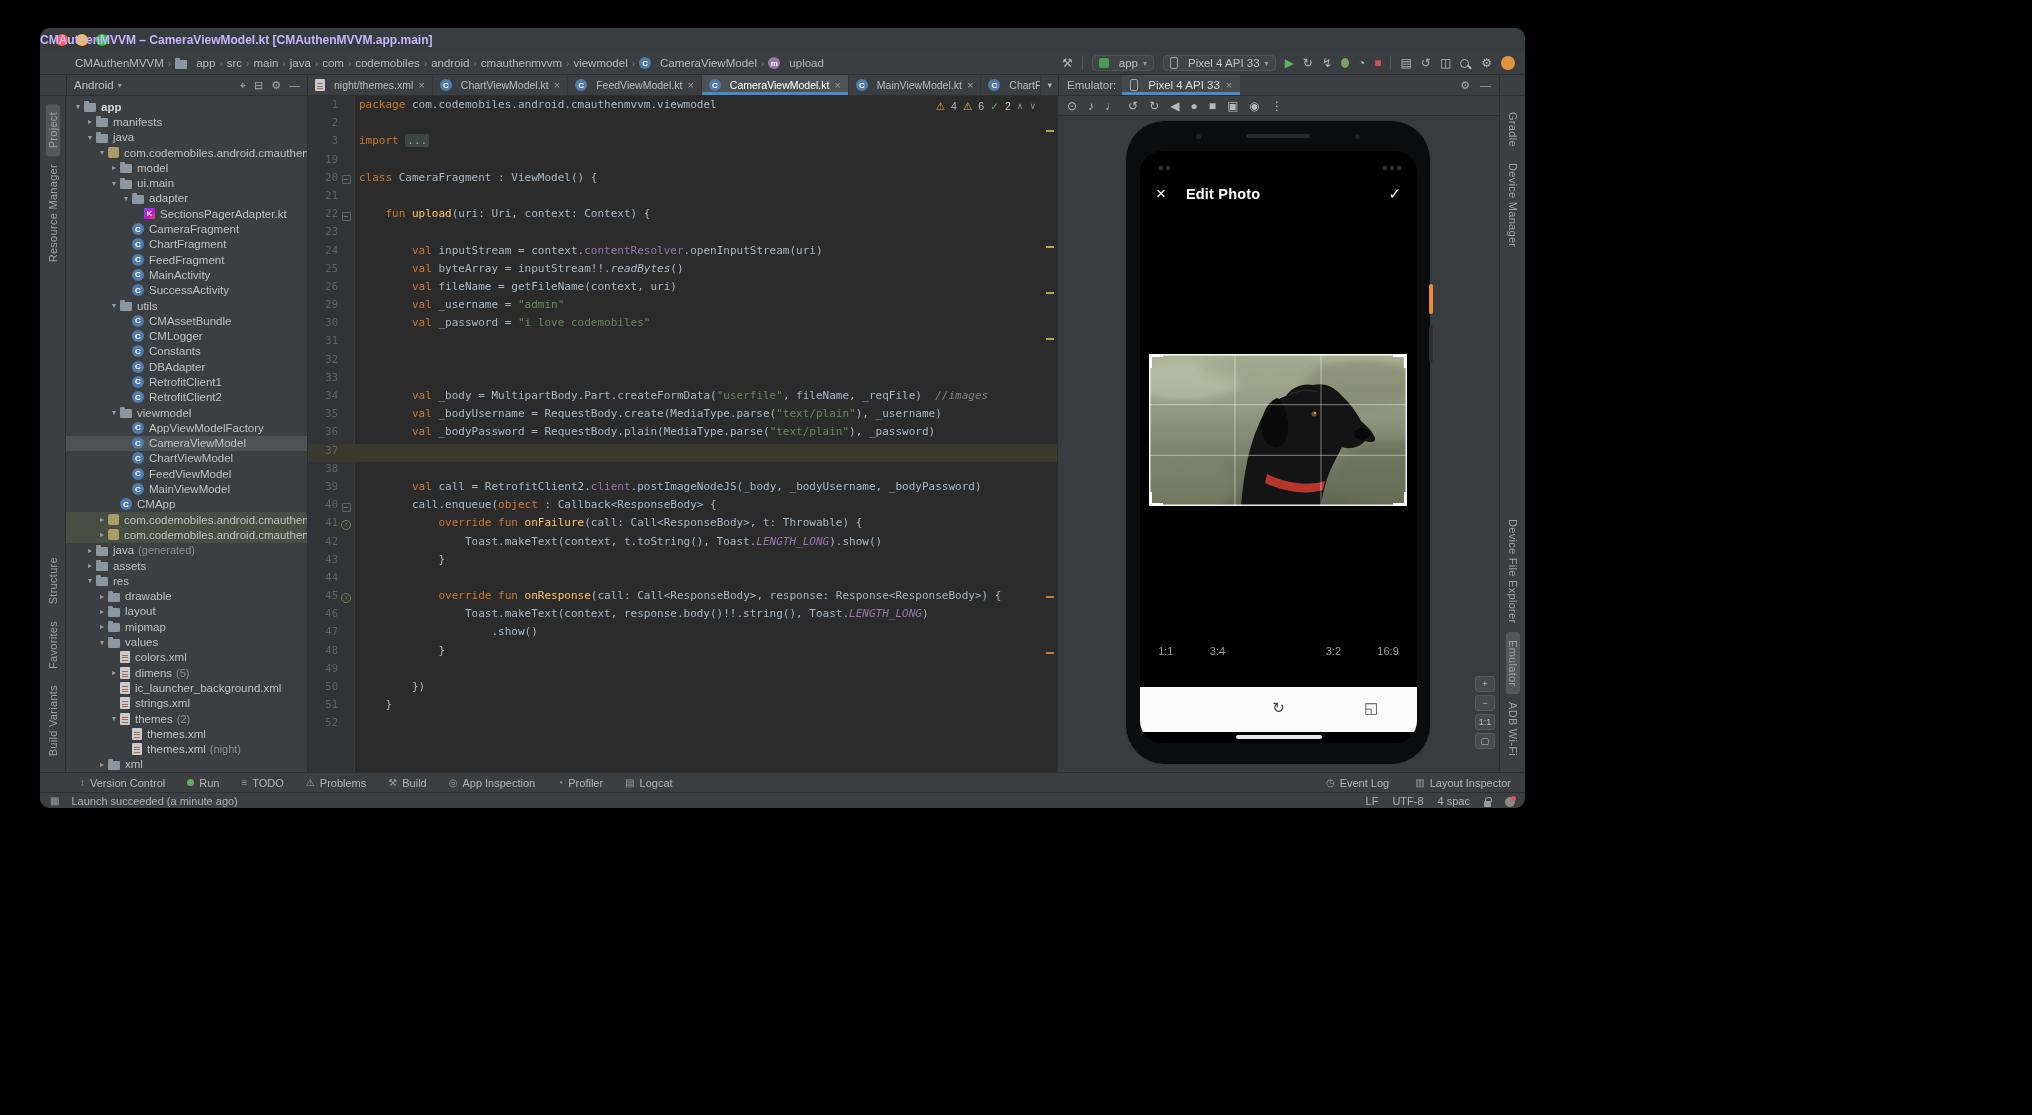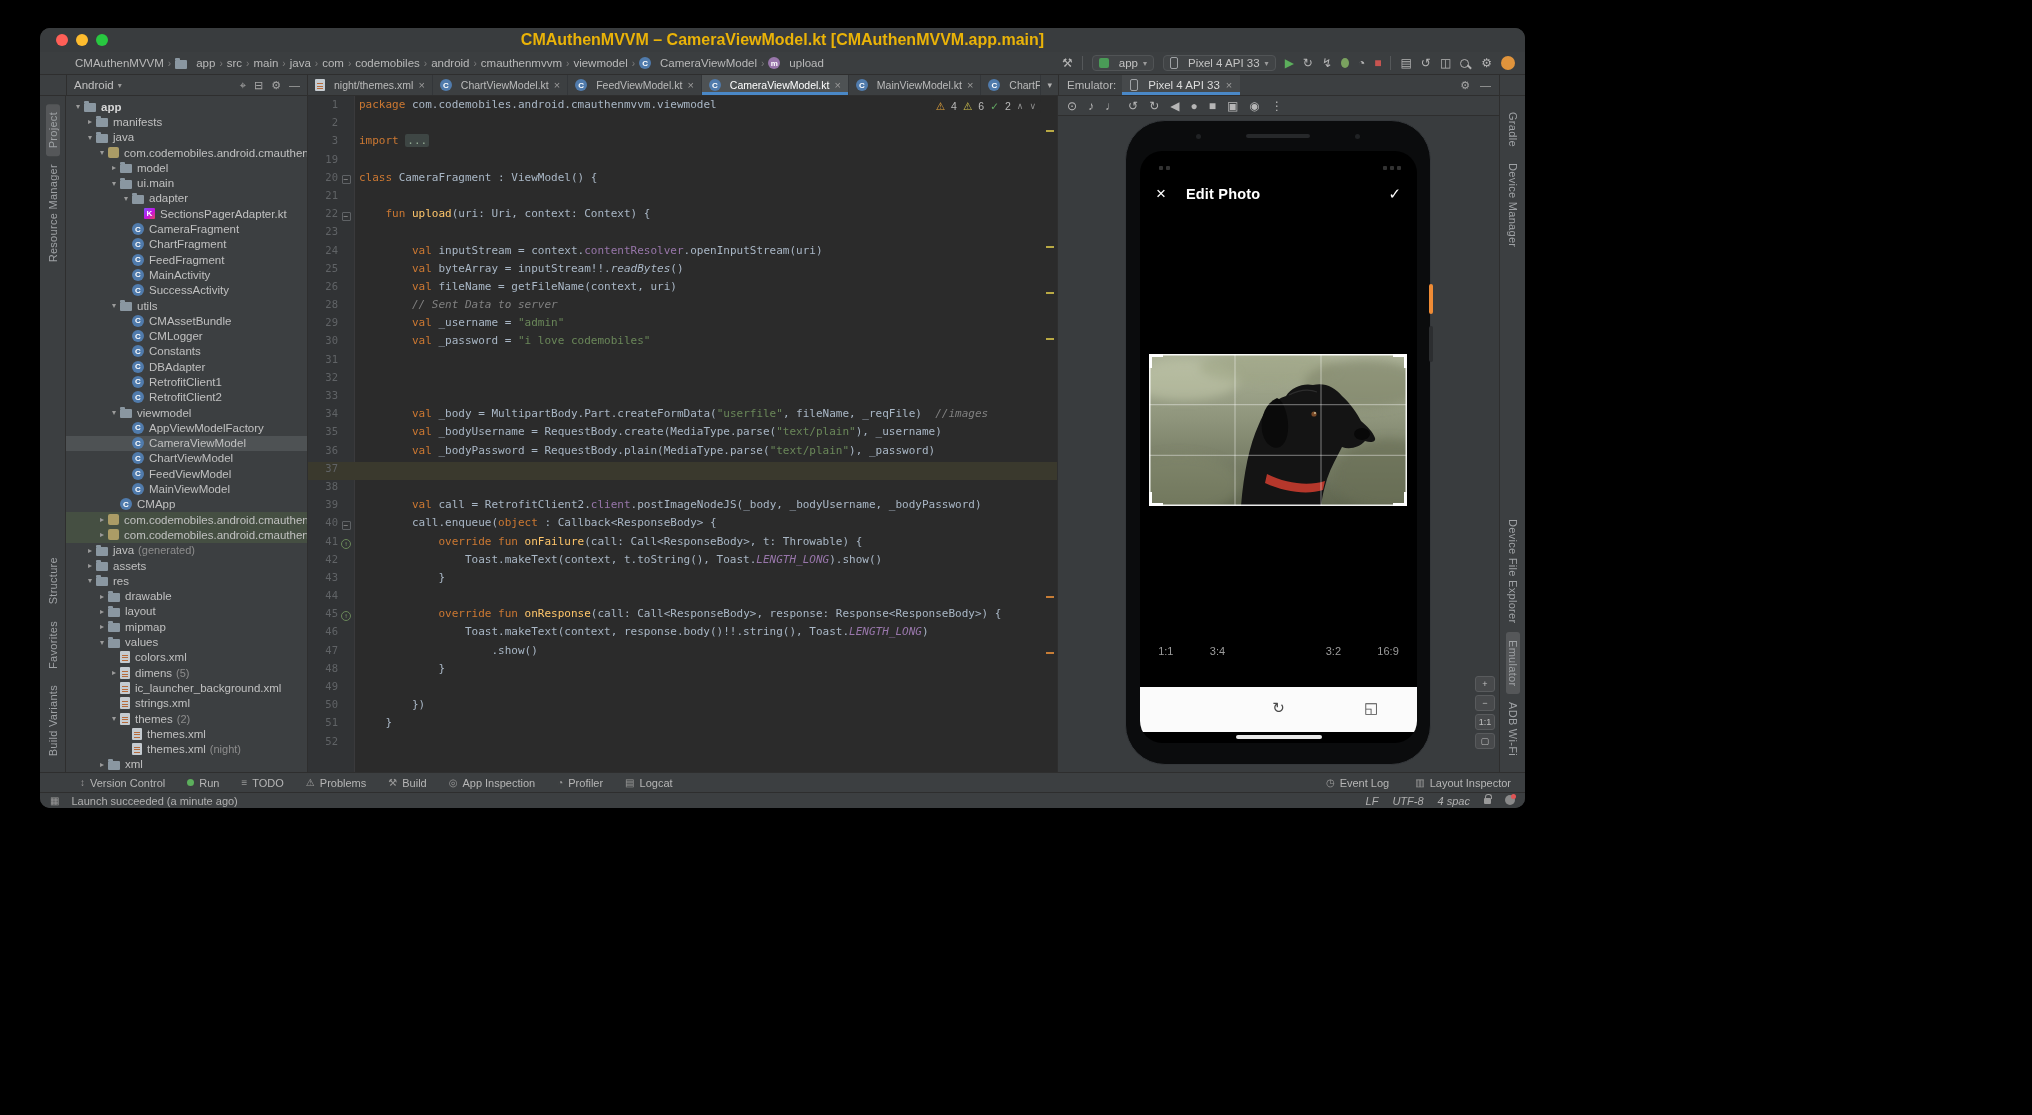--- a/index.html
+++ b/index.html
@@ -7,21 +7,21 @@
   body { font-family:"Liberation Sans", sans-serif; position:relative; }
 
   .window { position:absolute; left:40px; top:28px; width:1485px; height:780px;
     background:#3c3f41; border-radius:10px; overflow:hidden; display:flex; flex-direction:column;
     box-shadow:0 25px 70px rgba(0,0,0,.7); }
 
   
   .titlebar { height:24px; background:#393c3e; position:relative; display:flex; align-items:center; padding-left:16px; flex:none; }
   .tl { width:12px; height:12px; border-radius:50%; margin-right:8px; flex:none; }
   .tl.r{background:#ff5f57}.tl.y{background:#febc2e}.tl.g{background:#28c840}
-  .win-title { position:absolute; left:0; right:0; text-align:center; font-size:16px; font-weight:bold; color:#eab308; pointer-events:none; }
+  .win-title { position:absolute; left:0; right:0; text-align:left; font-size:12px; font-weight:bold; color:#c4b5fd; pointer-events:none; }
 
   
   .toolbar { height:22px; background:#3b3e40; display:flex; align-items:center; padding:0 10px 0 35px; font-size:11.5px; color:#b9b9b9; flex:none; }
   .crumbs { display:flex; align-items:center; gap:3px; white-space:nowrap; overflow:hidden; }
   .crumb { display:flex; align-items:center; gap:4px; }
   .crumb-sep { color:#7d7d7d; font-size:10px; padding:0 1px; }
   .tb-right { margin-left:auto; display:flex; align-items:center; gap:9px; flex:none; }
   .tbi { font-size:12px; color:#b5b5b5; line-height:1; }
   .tb-sep { width:1px; height:14px; background:#55585a; }
   .sel-box { display:flex; align-items:center; gap:5px; padding:1px 6px; border:1px solid #515456; border-radius:4px; background:#414446; font-size:11.5px; color:#c3c3c3; }
@@ -134,21 +134,21 @@
   
   .bbar { height:20px; flex:none; background:#3c3f41; border-top:1px solid #2e2e2e; display:flex; align-items:center; font-size:11px; color:#b6b6b6; padding:0 14px 0 40px; }
   .bitem { display:flex; align-items:center; gap:5px; margin-right:22px; white-space:nowrap; }
   .bitem .bi { font-size:10px; color:#9a9a9a; }
   .bbar-right { margin-left:auto; display:flex; }
   .bbar-right .bitem { margin-right:0; margin-left:26px; }
   .rundot { width:7px; height:7px; border-radius:50%; background:#5caf5c; }
 
   .sbar { height:16px; flex:none; background:#3c3f41; border-top:1px solid #2e2e2e; display:flex; align-items:center; font-size:11px; color:#b0b0b0; padding:0 10px; }
   .sbar .corner { font-size:10px; color:#9a9a9a; margin-right:12px; }
-  .sbar-right { margin-left:auto; display:flex; align-items:flex-start; gap:14px;font-style:italic; }
+  .sbar-right { margin-left:auto; display:flex; align-items:flex-end; gap:14px; }
   .lock { width:7px; height:6px; background:#9a9a9a; border-radius:1px; position:relative; margin-top:3px; }
   .lock::before { content:""; position:absolute; top:-4px; left:1px; width:5px; height:4px; border:1px solid #9a9a9a; border-bottom:none; border-radius:3px 3px 0 0; }
   .notif { position:relative; width:10px; height:10px; border-radius:50%; background:#8a8a8a; }
   .notif::after { content:""; position:absolute; right:-1px; top:-1px; width:5px; height:5px; border-radius:50%; background:#e05555; }
 </style>
 </head>
 <body>
 
 <div class="window">
 
@@ -601,21 +601,20 @@
           <div class="cl"><span class="num">2</span><span class="gslot"></span><span class="code"></span></div>
           <div class="cl"><span class="num">3</span><span class="gslot"></span><span class="code"><span class="k">import </span><span class="fold">...</span></span></div>
           <div class="cl"><span class="num">19</span><span class="gslot"></span><span class="code"></span></div>
           <div class="cl"><span class="num">20</span><span class="gslot"><span class="foldbox">−</span></span><span class="code"><span class="k">class </span><span class="p">CameraFragment : ViewModel() {</span></span></div>
           <div class="cl"><span class="num">21</span><span class="gslot"></span><span class="code"></span></div>
           <div class="cl"><span class="num">22</span><span class="gslot"><span class="foldbox">−</span></span><span class="code"><span class="p">    </span><span class="k">fun </span><span class="f">upload</span><span class="p">(uri: Uri, context: Context) {</span></span></div>
           <div class="cl"><span class="num">23</span><span class="gslot"></span><span class="code"></span></div>
           <div class="cl"><span class="num">24</span><span class="gslot"></span><span class="code"><span class="p">        </span><span class="k">val </span><span class="p">inputStream = context.</span><span class="m">contentResolver</span><span class="p">.openInputStream(uri)</span></span></div>
           <div class="cl"><span class="num">25</span><span class="gslot"></span><span class="code"><span class="p">        </span><span class="k">val </span><span class="p">byteArray = inputStream!!.</span><span class="x">readBytes</span><span class="p">()</span></span></div>
           <div class="cl"><span class="num">26</span><span class="gslot"></span><span class="code"><span class="p">        </span><span class="k">val </span><span class="p">fileName = getFileName(context, uri)</span></span></div>
-          <div class="cl"><span class="num">28</span><span class="gslot"></span><span class="code"><span class="p">        </span><span class="c">// Sent Data to server</span></span></div>
           <div class="cl"><span class="num">29</span><span class="gslot"></span><span class="code"><span class="p">        </span><span class="k">val </span><span class="p">_username = </span><span class="s">"admin"</span></span></div>
           <div class="cl"><span class="num">30</span><span class="gslot"></span><span class="code"><span class="p">        </span><span class="k">val </span><span class="p">_password = </span><span class="s">"i love codemobiles"</span></span></div>
           <div class="cl"><span class="num">31</span><span class="gslot"></span><span class="code"></span></div>
           <div class="cl"><span class="num">32</span><span class="gslot"></span><span class="code"></span></div>
           <div class="cl"><span class="num">33</span><span class="gslot"></span></div>
           <div class="cl"><span class="num">34</span><span class="gslot"></span><span class="code"><span class="p">        </span><span class="k">val </span><span class="p">_body = MultipartBody.Part.createFormData(</span><span class="s">"userfile"</span><span class="p">, fileName, _reqFile)  </span><span class="c">//images</span></span></div>
           <div class="cl"><span class="num">35</span><span class="gslot"></span><span class="code"><span class="p">        </span><span class="k">val </span><span class="p">_bodyUsername = RequestBody.create(MediaType.parse(</span><span class="s">"text/plain"</span><span class="p">), _username)</span></span></div>
           <div class="cl"><span class="num">36</span><span class="gslot"></span><span class="code"><span class="p">        </span><span class="k">val </span><span class="p">_bodyPassword = RequestBody.plain(MediaType.parse(</span><span class="s">"text/plain"</span><span class="p">), _password)</span></span></div>
           <div class="cl caret-line"><span class="num">37</span><span class="gslot"></span><span class="code"></span></div>
           <div class="cl"><span class="num">38</span><span class="gslot"></span><span class="code"></span></div>

